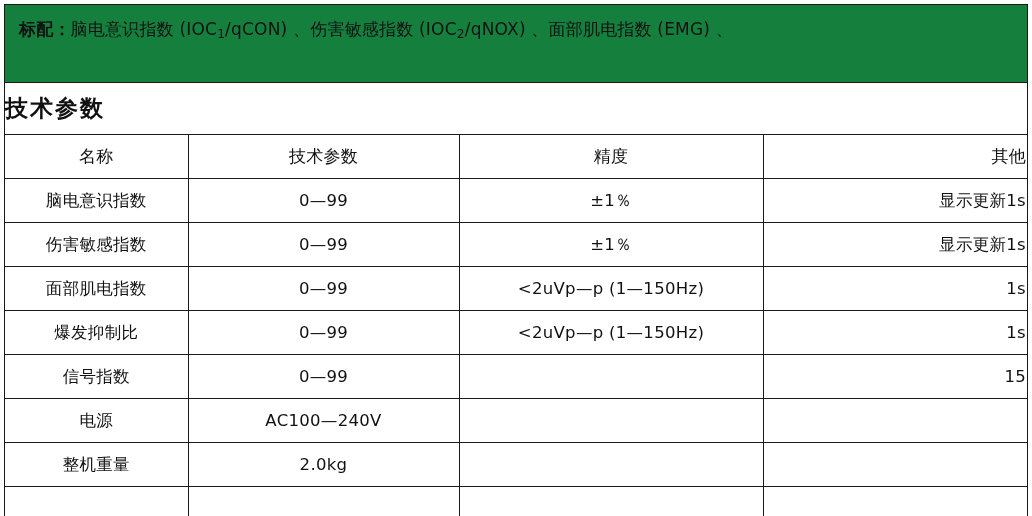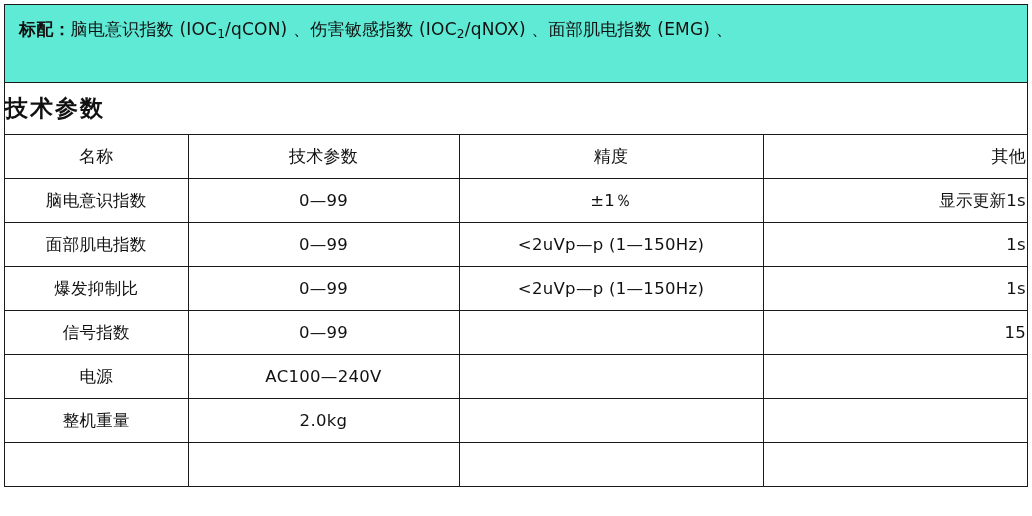--- a/index.html
+++ b/index.html
@@ -22,21 +22,21 @@
     position: absolute;
     left: 4px;
     top: 4px;
     width: 1024px;
     border: 1.5px solid #1a1a1a;
     box-sizing: border-box;
     background: #ffffff;
   }
   
   .note {
-    background: #5eead4;
+    background: #15803d;
     border-bottom: 1.5px solid #1a1a1a;
     padding: 9px 14px 11px 14px;
     box-sizing: border-box;
     min-height: 78px;
   }
   .note-line {
     font-size: 17px;
     line-height: 30px;
     letter-spacing: 0.2px;
     white-space: nowrap;
@@ -134,20 +134,26 @@
           <td>精度</td>
           <td>其他</td>
         </tr>
         <tr>
           <td>脑电意识指数</td>
           <td>0—99</td>
           <td>±1％</td>
           <td>显示更新1s</td>
         </tr>
         <tr>
+          <td>伤害敏感指数</td>
+          <td>0—99</td>
+          <td>±1％</td>
+          <td>显示更新1s</td>
+        </tr>
+        <tr>
           <td>面部肌电指数</td>
           <td>0—99</td>
           <td>&lt;2uVp—p (1—150Hz)</td>
           <td>1s</td>
         </tr>
         <tr>
           <td>爆发抑制比</td>
           <td>0—99</td>
           <td>&lt;2uVp—p (1—150Hz)</td>
           <td>1s</td>

